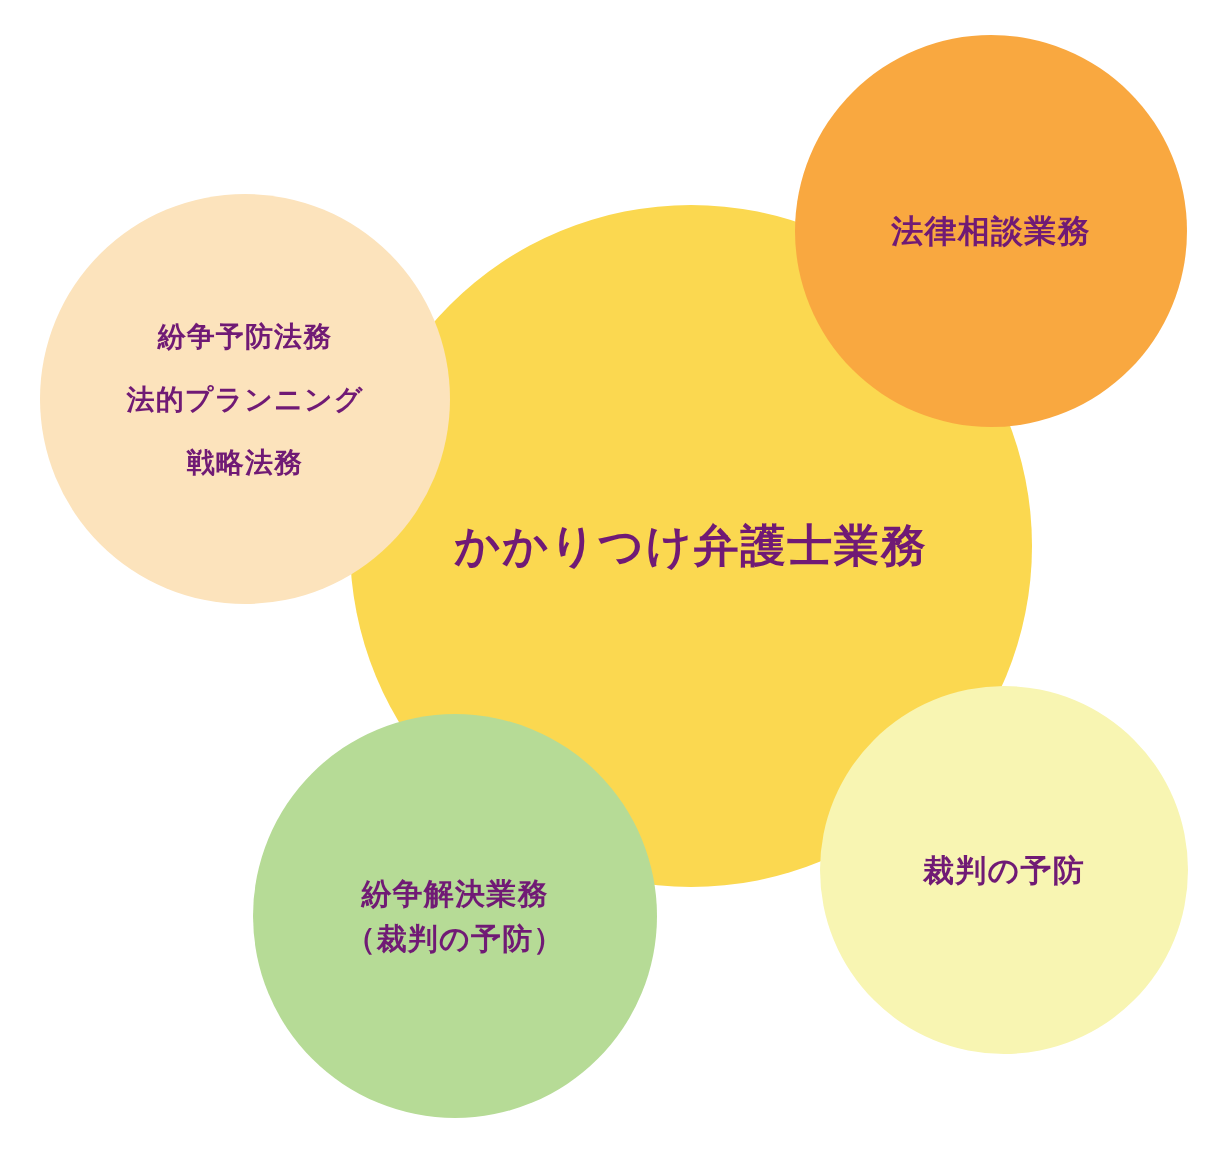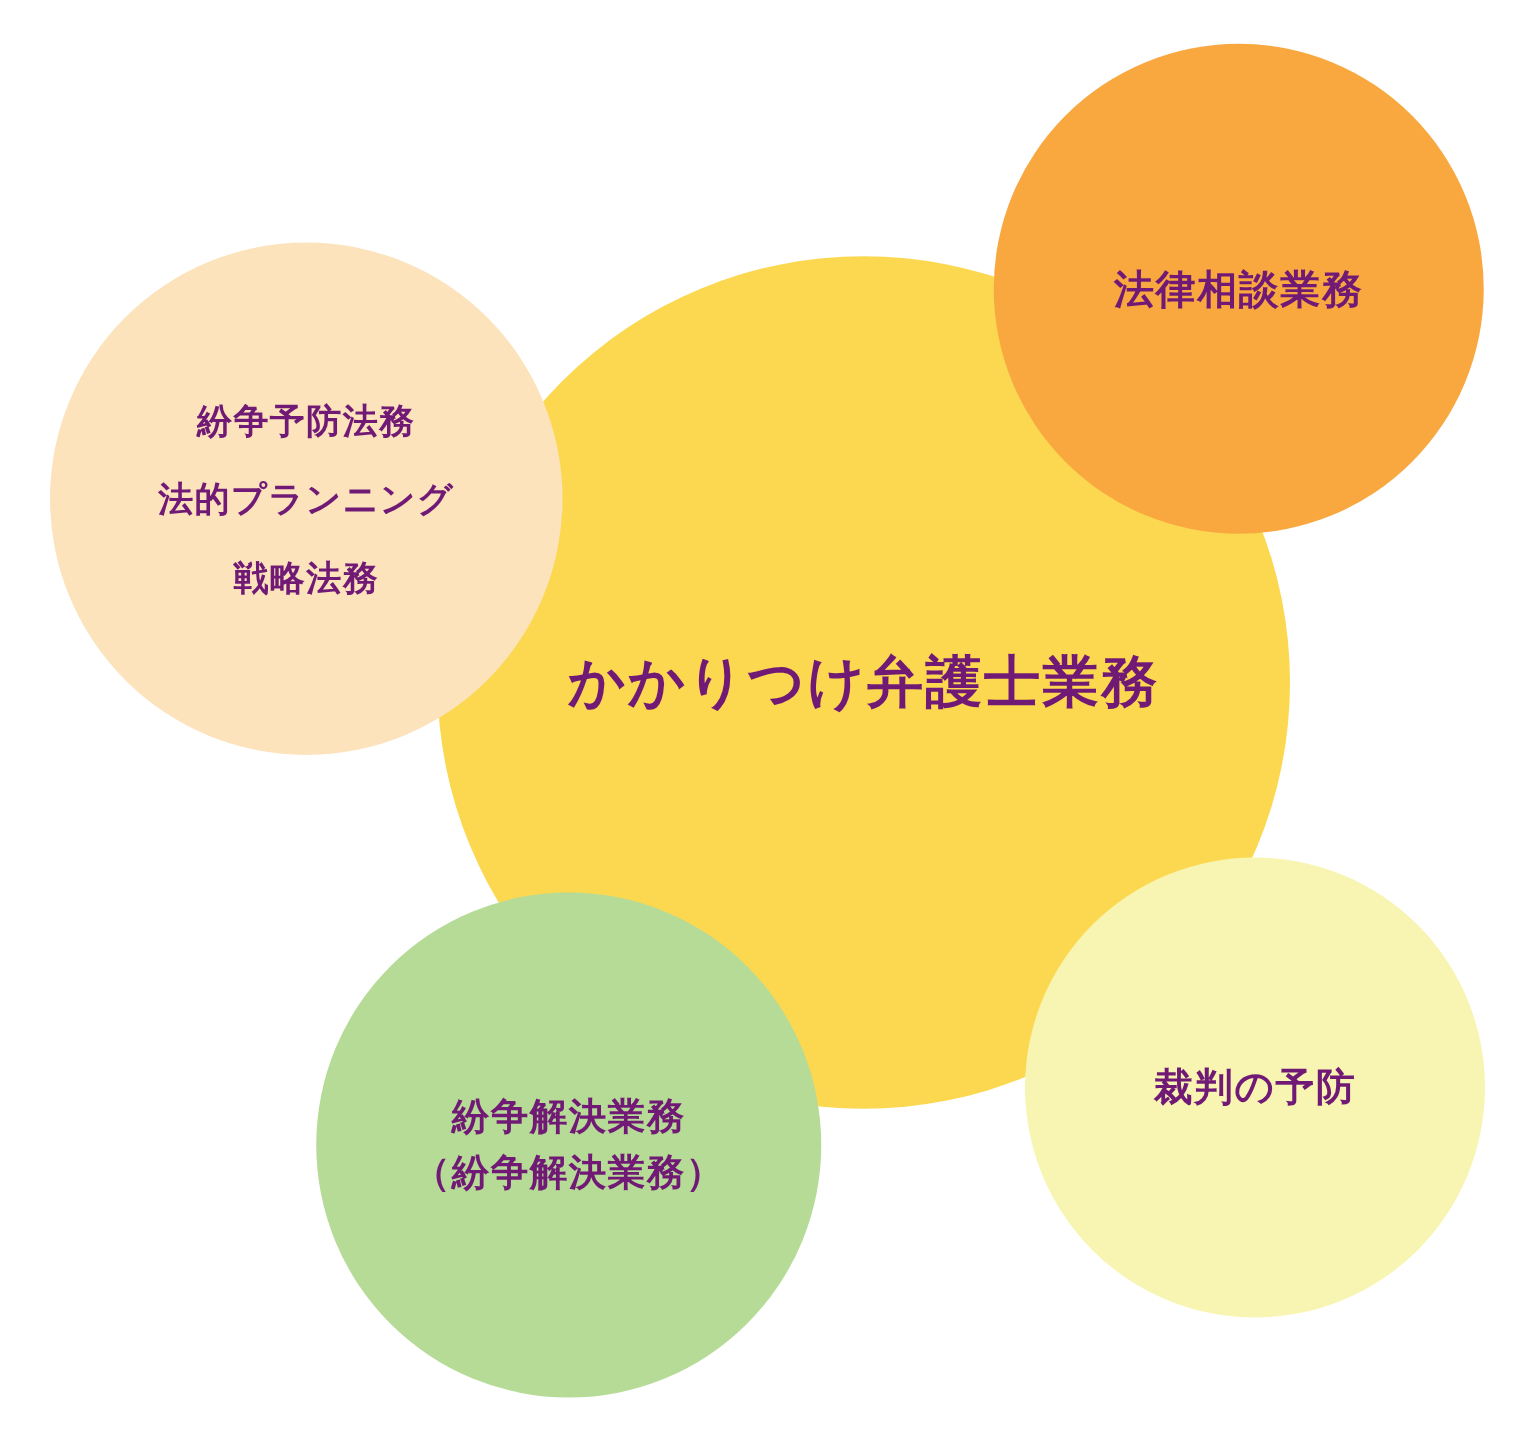--- a/index.html
+++ b/index.html
@@ -111,21 +111,21 @@
     <div class="label">
       <div>紛争予防法務</div>
       <div>法的プランニング</div>
       <div>戦略法務</div>
     </div>
   </div>
 
   <div class="circle circle-resolution" style="background-color: rgb(182, 219, 150);">
     <div class="label">
       <div>紛争解決業務</div>
-      <div>（紛争解決業務）</div>
+      <div>（裁判の予防）</div>
     </div>
   </div>
 
   <div class="circle circle-trial" style="background-color: rgb(248, 245, 178);">
     <div class="label">
       <div>裁判の予防</div>
     </div>
   </div>
 
 </div>

